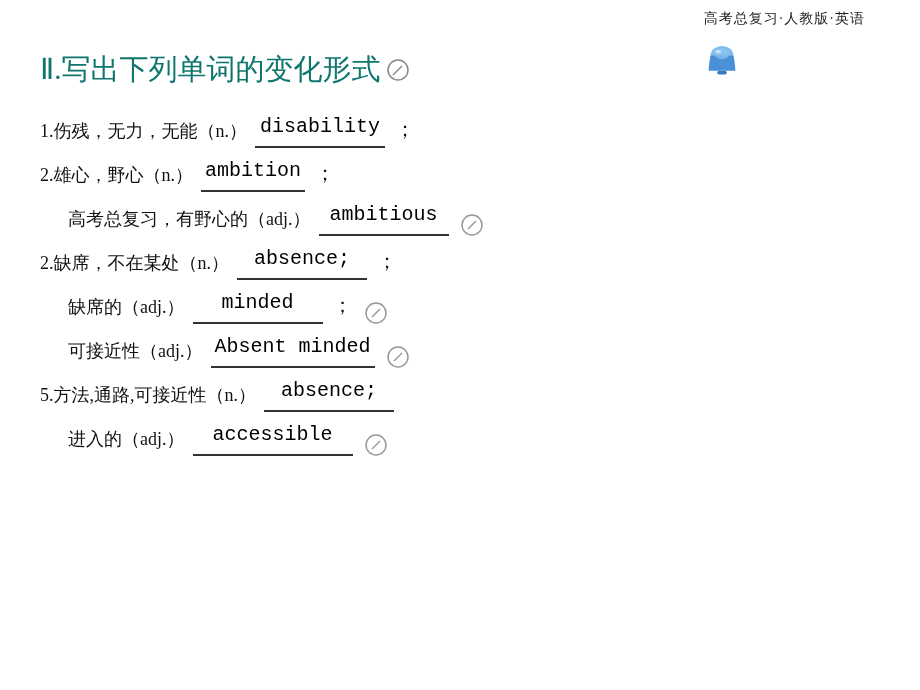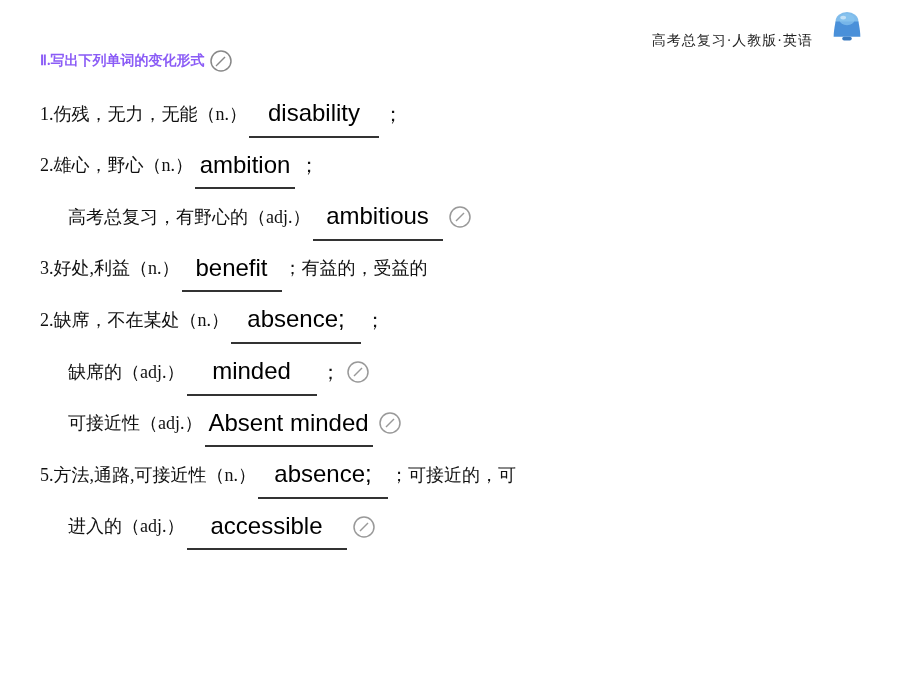--- a/index.html
+++ b/index.html
@@ -20,71 +20,72 @@
       position: relative;
       padding: 20px 40px 20px 40px;
     }
 
     
     .brand-bar {
       position: absolute;
       top: 10px;
       right: 55px;
       display: flex;
-      align-items: flex-end;
+      align-items: flex-start;
       gap: 16px;
+      flex-direction: column;
     }
 
     .brand-text {
       font-size: 14px;
       color: #222;
       font-family: "SimSun", serif;
       letter-spacing: 1px;
     }
 
     
     .section-heading {
       margin-top: 30px;
       margin-bottom: 18px;
       display: flex;
       align-items: center;
       gap: 6px;
     }
 
     .section-heading-text {
-      font-size: 14px;
-      color: #8b5cf6;
+      font-size: 29px;
+      color: #0f766e;
       font-family: "SimSun", "宋体", serif;
-      font-weight: bold;
+      font-weight: normal;
     }
 
     
     .content {
       font-size: 18px;
       line-height: 1.9;
       color: #111;
       font-family: "SimSun", "宋体", serif;
     }
 
     .line-row {
       margin-bottom: 4px;
       display: flex;
       flex-wrap: wrap;
-      align-items: center;
-      gap: 2px;
+      align-items: flex-end;
+      gap: 8px;
     }
 
     .underline-answer {
       display: inline-block;
       border-bottom: 2px solid #333;
       min-width: 100px;
       text-align: center;
       color: #000;
-      font-family: Liberation Sans, sans-serif;
-      font-size: 24px;
+      font-family: Liberation Mono, monospace;
+      font-size: 20px;
       padding: 0 4px;
       position: relative;
     }
 
     .underline-answer.wide { min-width: 130px; }
     .underline-answer.xwide { min-width: 160px; }
 
     .semicolon {
       font-size: 20px;
       margin-left: 2px;
@@ -144,25 +145,20 @@
     </div>
     <div class="line-row indent-line">
       <span>高考总复习，有野心的（adj.）</span>
       <span class="underline-answer wide">ambitious</span>
       <svg width="22" height="22" viewBox="0 0 22 22" xmlns="http://www.w3.org/2000/svg" style="margin-left:4px;vertical-align:middle;">
         <circle cx="11" cy="11" r="10" fill="none" stroke="#999" stroke-width="1.5"></circle>
         <line x1="7" y1="15" x2="15" y2="7" stroke="#999" stroke-width="1.5"></line>
       </svg>
     </div>
 
-    <div class="line-row">
-      <span>3.好处,利益（n.）</span>
-      <span class="underline-answer">benefit</span>
-      <span>；有益的，受益的</span>
-    </div>
 
     <div class="line-row">
       <span>2.缺席，不在某处（n.）</span>
       <span class="underline-answer wide">absence;</span>
       <span class="semicolon">；</span>
     </div>
     <div class="line-row indent-line">
       <span>缺席的（adj.）</span>
       <span class="underline-answer wide">minded</span>
       <span class="semicolon">；</span>
@@ -176,21 +172,20 @@
       <span class="underline-answer xwide">Absent minded</span>
       <svg width="22" height="22" viewBox="0 0 22 22" xmlns="http://www.w3.org/2000/svg" style="margin-left:4px;vertical-align:middle;">
         <circle cx="11" cy="11" r="10" fill="none" stroke="#999" stroke-width="1.5"></circle>
         <line x1="7" y1="15" x2="15" y2="7" stroke="#999" stroke-width="1.5"></line>
       </svg>
     </div>
 
     <div class="line-row">
       <span>5.方法,通路,可接近性（n.）</span>
       <span class="underline-answer wide">absence;</span>
-      <span>；可接近的，可</span>
     </div>
     <div class="line-row indent-line">
       <span>进入的（adj.）</span>
       <span class="underline-answer xwide">accessible</span>
       <svg width="22" height="22" viewBox="0 0 22 22" xmlns="http://www.w3.org/2000/svg" style="margin-left:4px;vertical-align:middle;">
         <circle cx="11" cy="11" r="10" fill="none" stroke="#999" stroke-width="1.5"></circle>
         <line x1="7" y1="15" x2="15" y2="7" stroke="#999" stroke-width="1.5"></line>
       </svg>
     </div>
 

